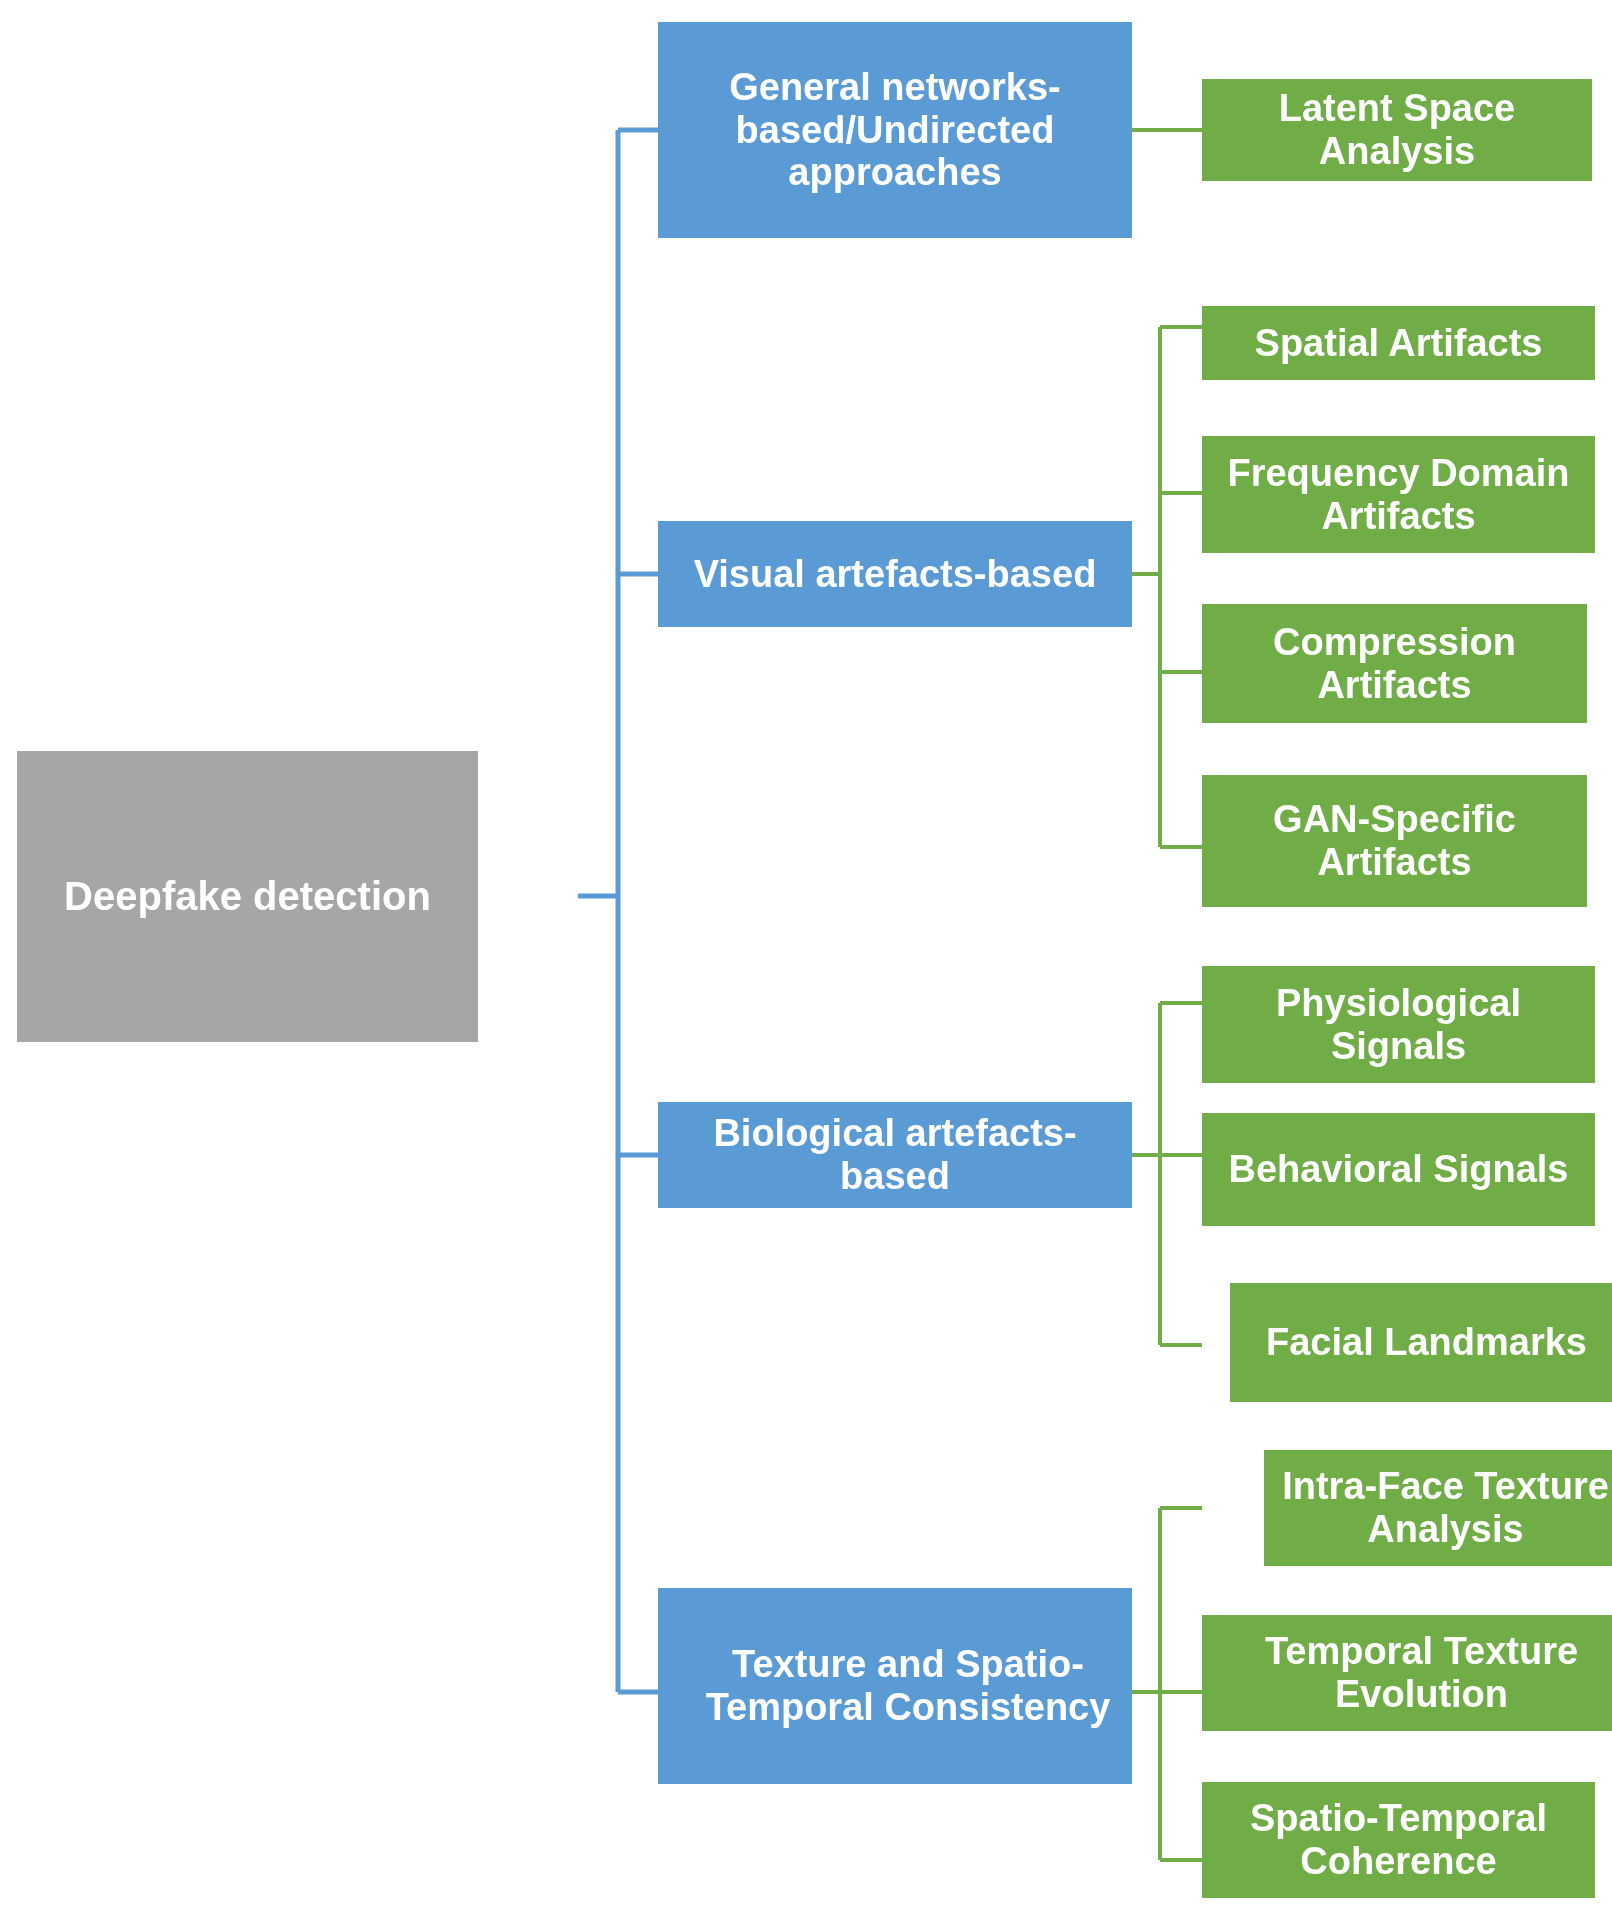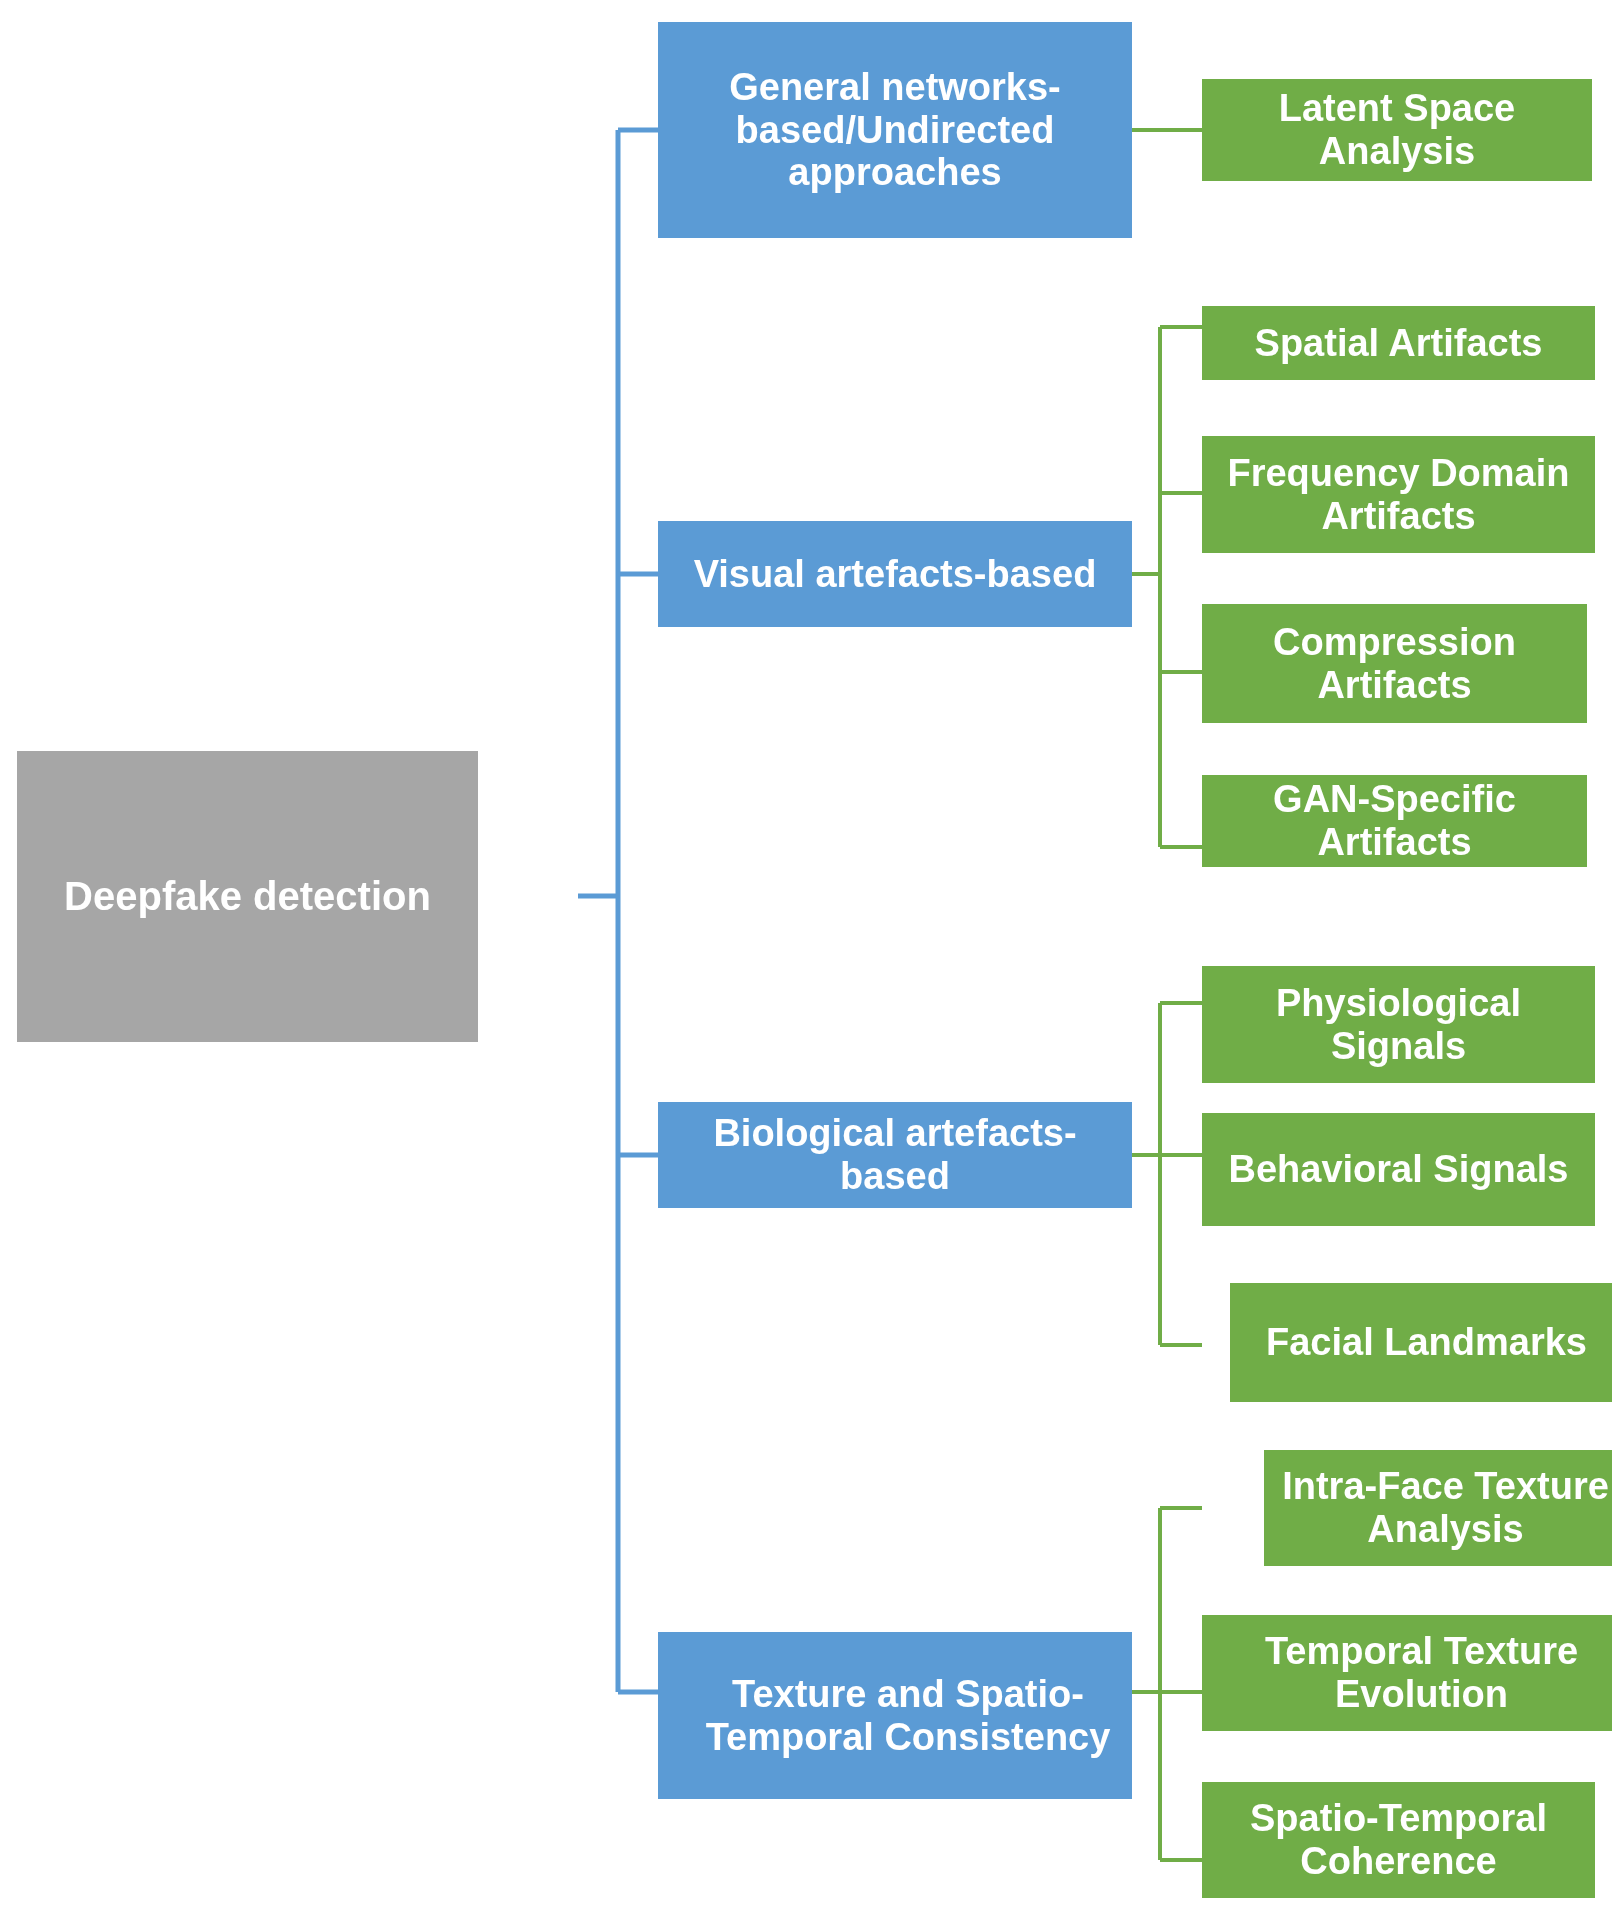--- a/index.html
+++ b/index.html
@@ -112,38 +112,38 @@
   </div>
   <div class="node leaf-node" style="left:1202px;top:282px;width:393px;height:74px;margin-top:24px;">
     <span>Spatial Artifacts</span>
   </div>
   <div class="node leaf-node" style="left:1202px;top:436px;width:393px;height:117px;">
     <span>Frequency Domain Artifacts</span>
   </div>
   <div class="node leaf-node" style="left:1202px;top:604px;width:385px;height:119px;">
     <span>Compression Artifacts</span>
   </div>
-  <div class="node leaf-node" style="left:1202px;top:775px;width:385px;height:92px;">
+  <div class="node leaf-node" style="left:1202px;top:775px;width:385px;height:132px;">
     <span>GAN-Specific Artifacts</span>
   </div>
 
   <div class="node branch-node" style="left:658px;top:1102px;width:474px;height:106px;">
     <span>Biological artefacts-based</span>
   </div>
   <div class="node leaf-node" style="left:1202px;top:943px;width:393px;height:117px;margin-top:23px;">
     <span>Physiological Signals</span>
   </div>
   <div class="node leaf-node" style="left:1202px;top:1113px;width:393px;height:113px;">
     <span>Behavioral Signals</span>
   </div>
   <div class="node leaf-node" style="left:1202px;top:1283px;width:393px;height:119px;margin-left:28px;">
     <span>Facial Landmarks</span>
   </div>
 
-  <div class="node branch-node" style="left:658px;top:1632px;width:474px;height:167px;padding-left:32px;">
+  <div class="node branch-node" style="left:658px;top:1588px;width:474px;height:196px;padding-left:32px;">
     <span>Texture and Spatio-Temporal Consistency</span>
   </div>
   <div class="node leaf-node" style="left:1234px;top:1450px;width:363px;height:116px;margin-left:30px;">
     <span>Intra-Face Texture Analysis</span>
   </div>
   <div class="node leaf-node" style="left:1202px;top:1615px;width:439px;height:116px;">
     <span>Temporal Texture Evolution</span>
   </div>
   <div class="node leaf-node" style="left:1202px;top:1782px;width:393px;height:116px;">
     <span>Spatio-Temporal Coherence</span>

